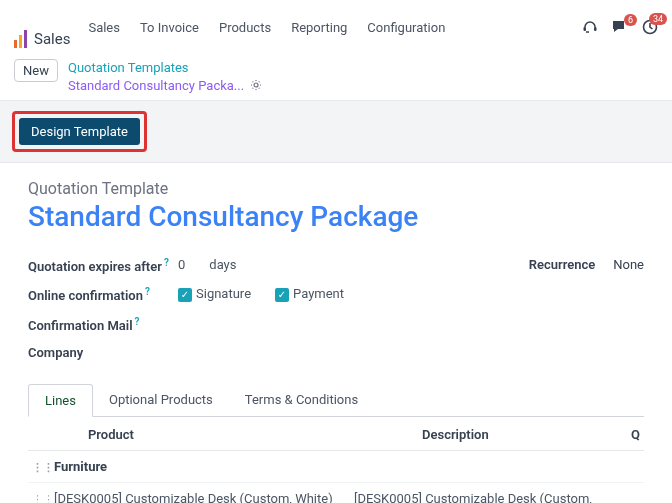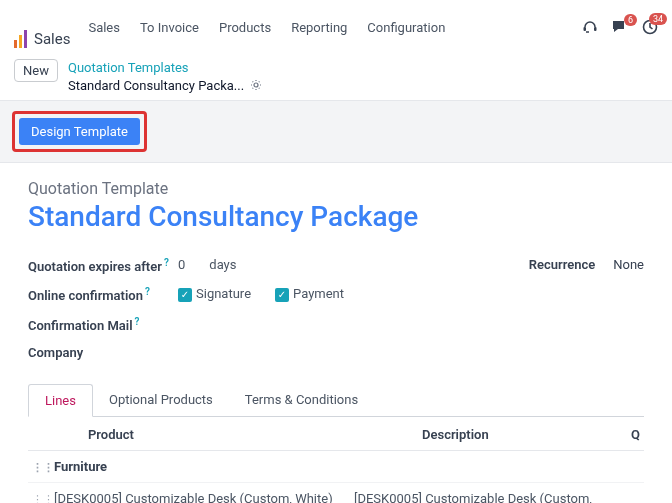--- a/index.html
+++ b/index.html
@@ -9,36 +9,36 @@
   .brand-logo { width: 14px; height: 18px; display: inline-block; }
   .topnav { display: flex; gap: 20px; color: #4b5563; font-size: 13px;}
   .topnav span { cursor: pointer; }
   .topicons { margin-left: auto; display: flex; gap: 14px; align-items: center; }
   .icon-wrap { position: relative; }
   .badge { position: absolute; top: -6px; right: -9px; background: #d9534f; color: #fff; font-size: 9px; border-radius: 8px; padding: 0 4px; line-height: 12px; min-width: 12px; text-align: center; }
   .crumbrow { display: flex; align-items: flex-start; padding: 4px 14px 6px; gap: 10px; }
   .new-btn { border: 1px solid #c9ccd0; background: #fff; padding: 3px 8px; font-size: 13px; border-radius: 4px; color: #374151; cursor:pointer;}
   .crumb { font-size: 13px; line-height: 1.35; }
   .crumb a { color: #17a2b8; text-decoration: none; }
-  .crumb .sub { color: #0f172a; display: inline-flex; align-items: center; gap: 6px;}
+  .crumb .sub { color: #8b5cf6; display: inline-flex; align-items: center; gap: 6px;}
   .actionbar { background: #f3f4f6; border-top: 1px solid #e5e7eb; border-bottom: 1px solid #e5e7eb; padding: 10px 12px; }
   .highlight-box { display: inline-block; border: 3px solid #d33; border-radius: 4px; padding: 4px; }
-  .design-btn { background: #3b82f6; color: #fff; border: none; padding: 6px 12px; font-size: 13px; border-radius: 3px; cursor:pointer;}
+  .design-btn { background: #0c4a6e; color: #fff; border: none; padding: 6px 12px; font-size: 13px; border-radius: 3px; cursor:pointer;}
   .form { padding: 16px 28px; }
   .small-label { font-size: 16px; color: #6b7280; margin-bottom: 2px;}
   h1.title { font-size: 28px; font-weight: 500; color: #3b82f6; margin-bottom: 18px;}
   .row { display: flex; align-items: flex-start; padding: 6px 0; font-size: 13px; }
   .flabel { width: 150px; font-weight: 600; color: #374151; }
   .flabel sup, .qmark { color: #17a2b8; font-size: 10px; vertical-align: super; cursor: help; margin-left:2px;}
   .fval { flex: 1; display: flex; align-items: center; gap: 24px; color: #4b5563;}
   .right-col { margin-left: auto; display: flex; gap: 18px; align-items:flex-start;}
   .chkbox { width: 14px; height: 14px; background: #17a2b8; display: inline-flex; align-items: center; justify-content: center; color: #fff; font-size: 10px; margin-right: 4px; border-radius:2px;}
   .tabs { display: flex; margin-top: 18px; border-bottom: 1px solid #d1d5db; font-size: 13px;}
   .tab { padding: 8px 16px; color: #4b5563; cursor: pointer; }
-  .tab.active { border: 1px solid #d1d5db; border-bottom: 1px solid #fff; margin-bottom: -1px; background: #fff; border-radius: 3px 3px 0 0; color: #be185d;}
+  .tab.active { border: 1px solid #d1d5db; border-bottom: 1px solid #fff; margin-bottom: -1px; background: #fff; border-radius: 3px 3px 0 0; color: #14532d;}
   .thead { display: flex; padding: 10px 4px 8px; font-size: 13px; font-weight: 600; color: #374151; border-bottom: 1px solid #e5e7eb; gap: 34px;}
   .col-handle { width: 22px; }
   .col-prod { flex: 0 0 300px; }
   .col-desc { flex: 1; }
   .col-q { width: 20px; text-align:right;}
   .trow { display: flex; align-items: flex-start; padding: 8px 4px; font-size: 13px; border-bottom: 1px solid #f1f2f4; color:#4b5563;}
   .trow.section { font-weight: 700; color:#374151;}
   .drag { color: #9ca3af; font-size: 11px; cursor: grab;}
   svg { display: block; }
 </style>

